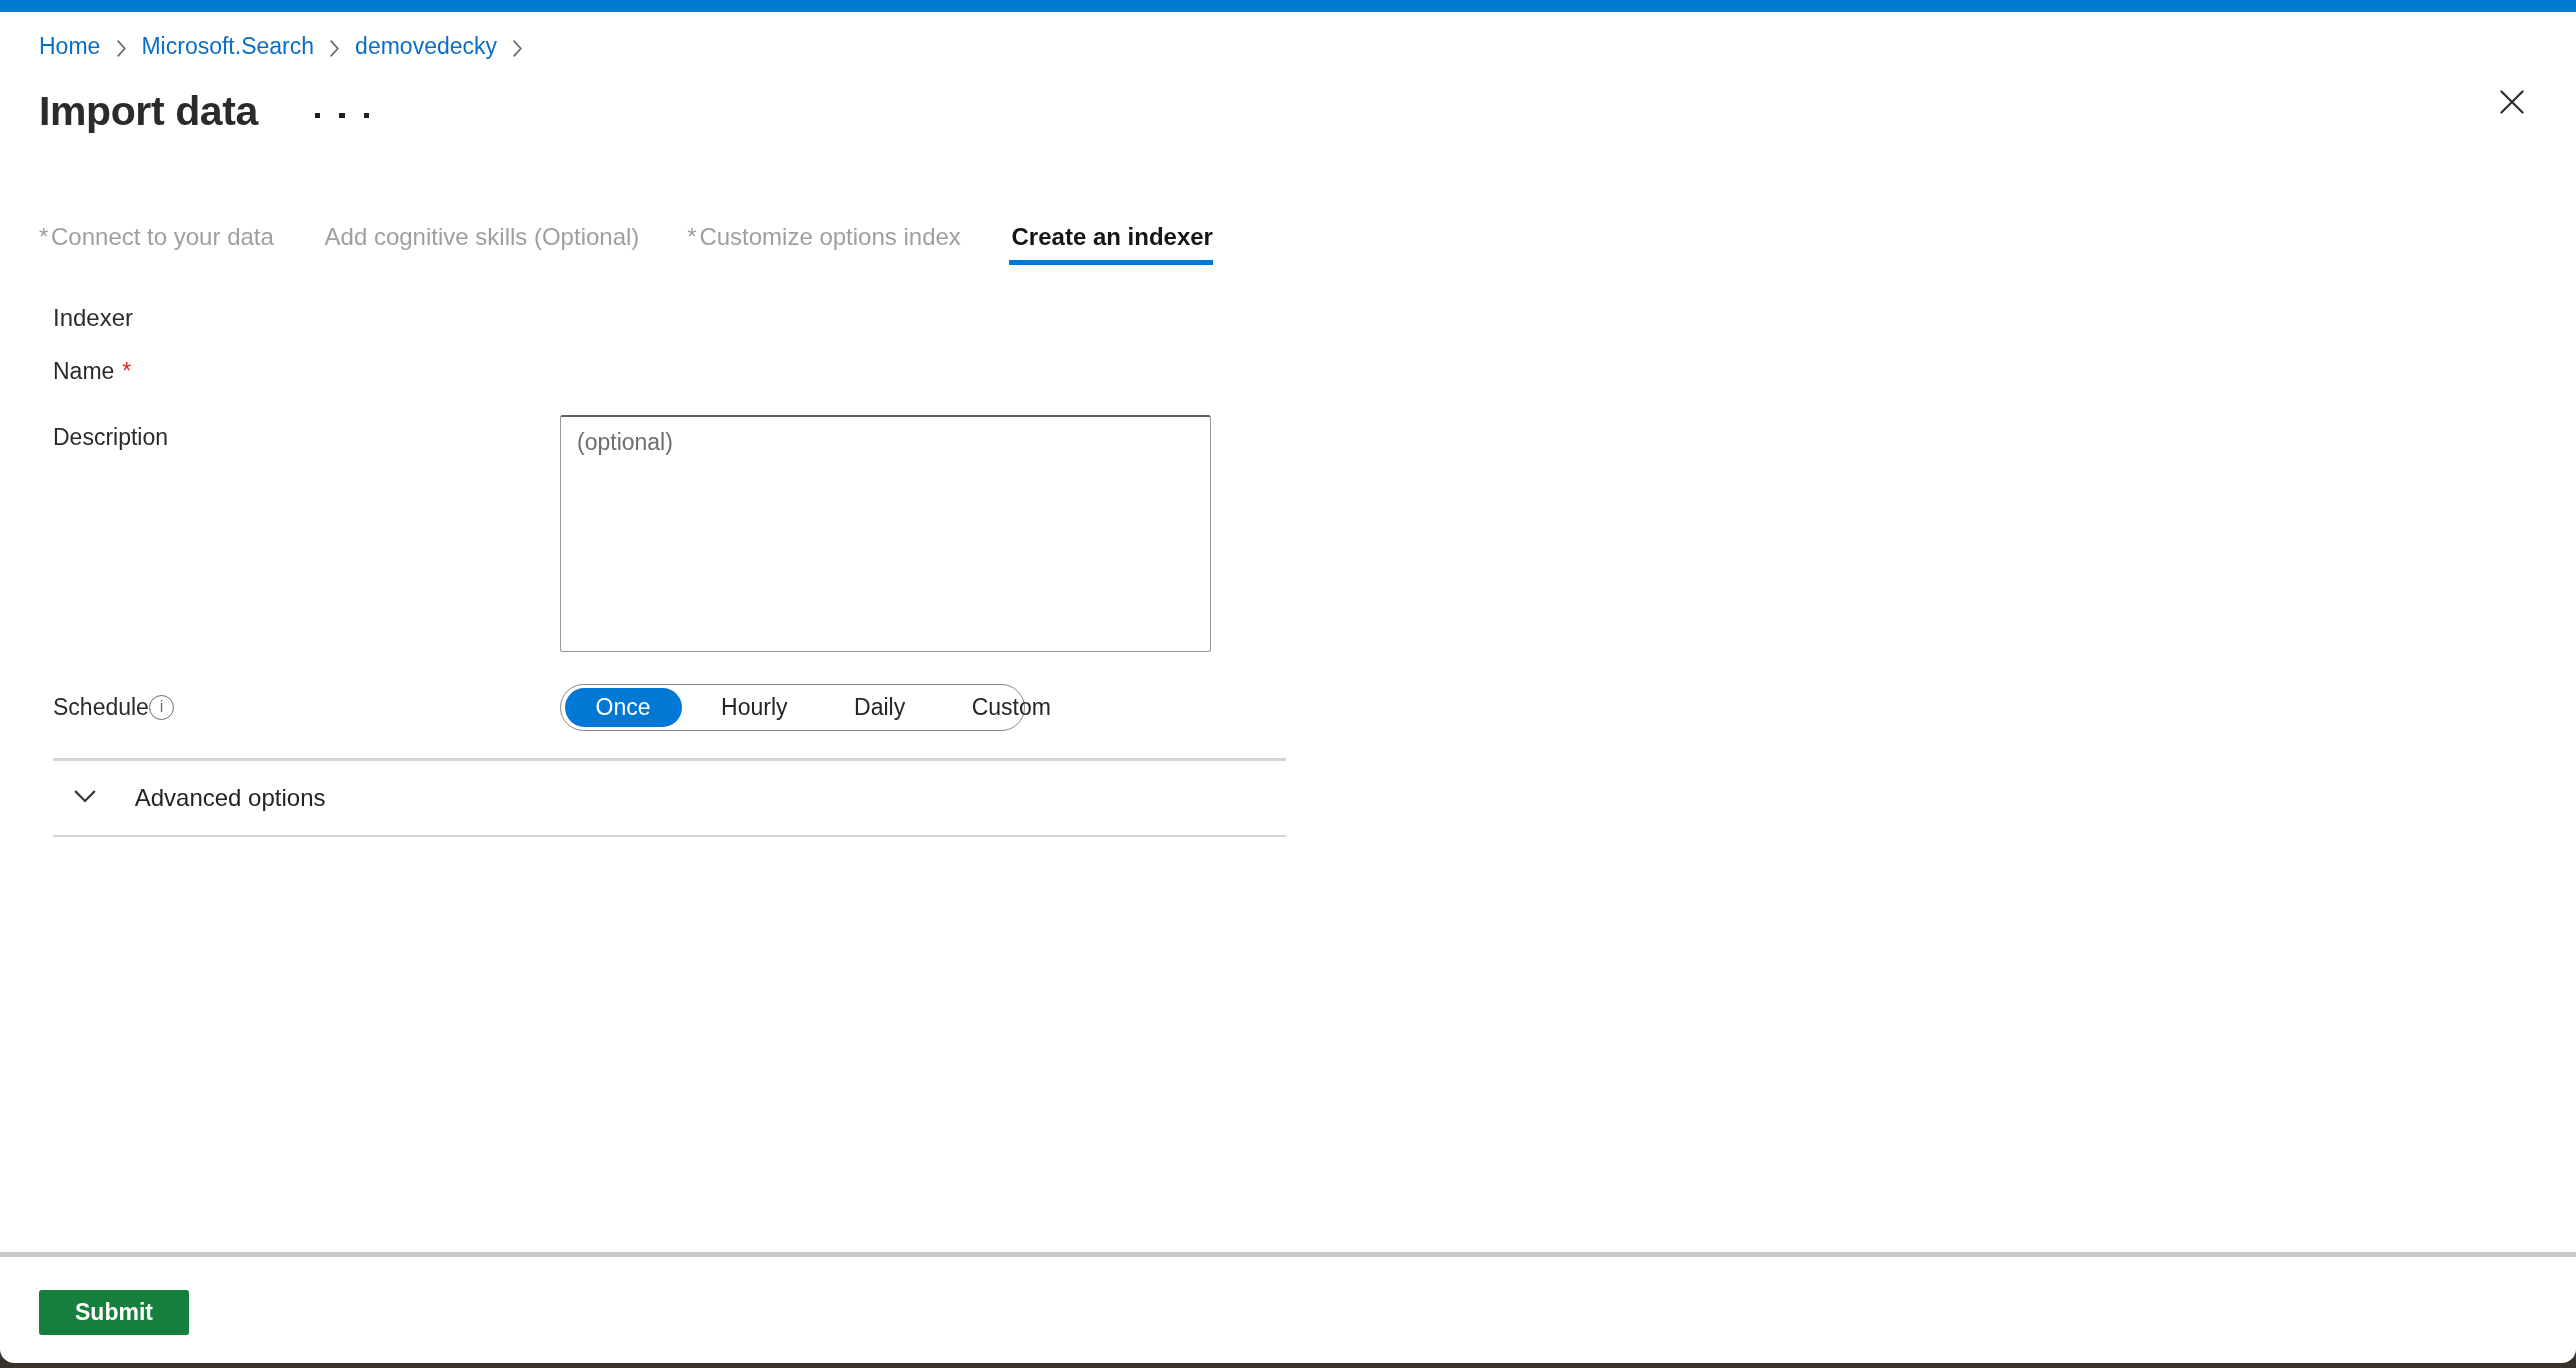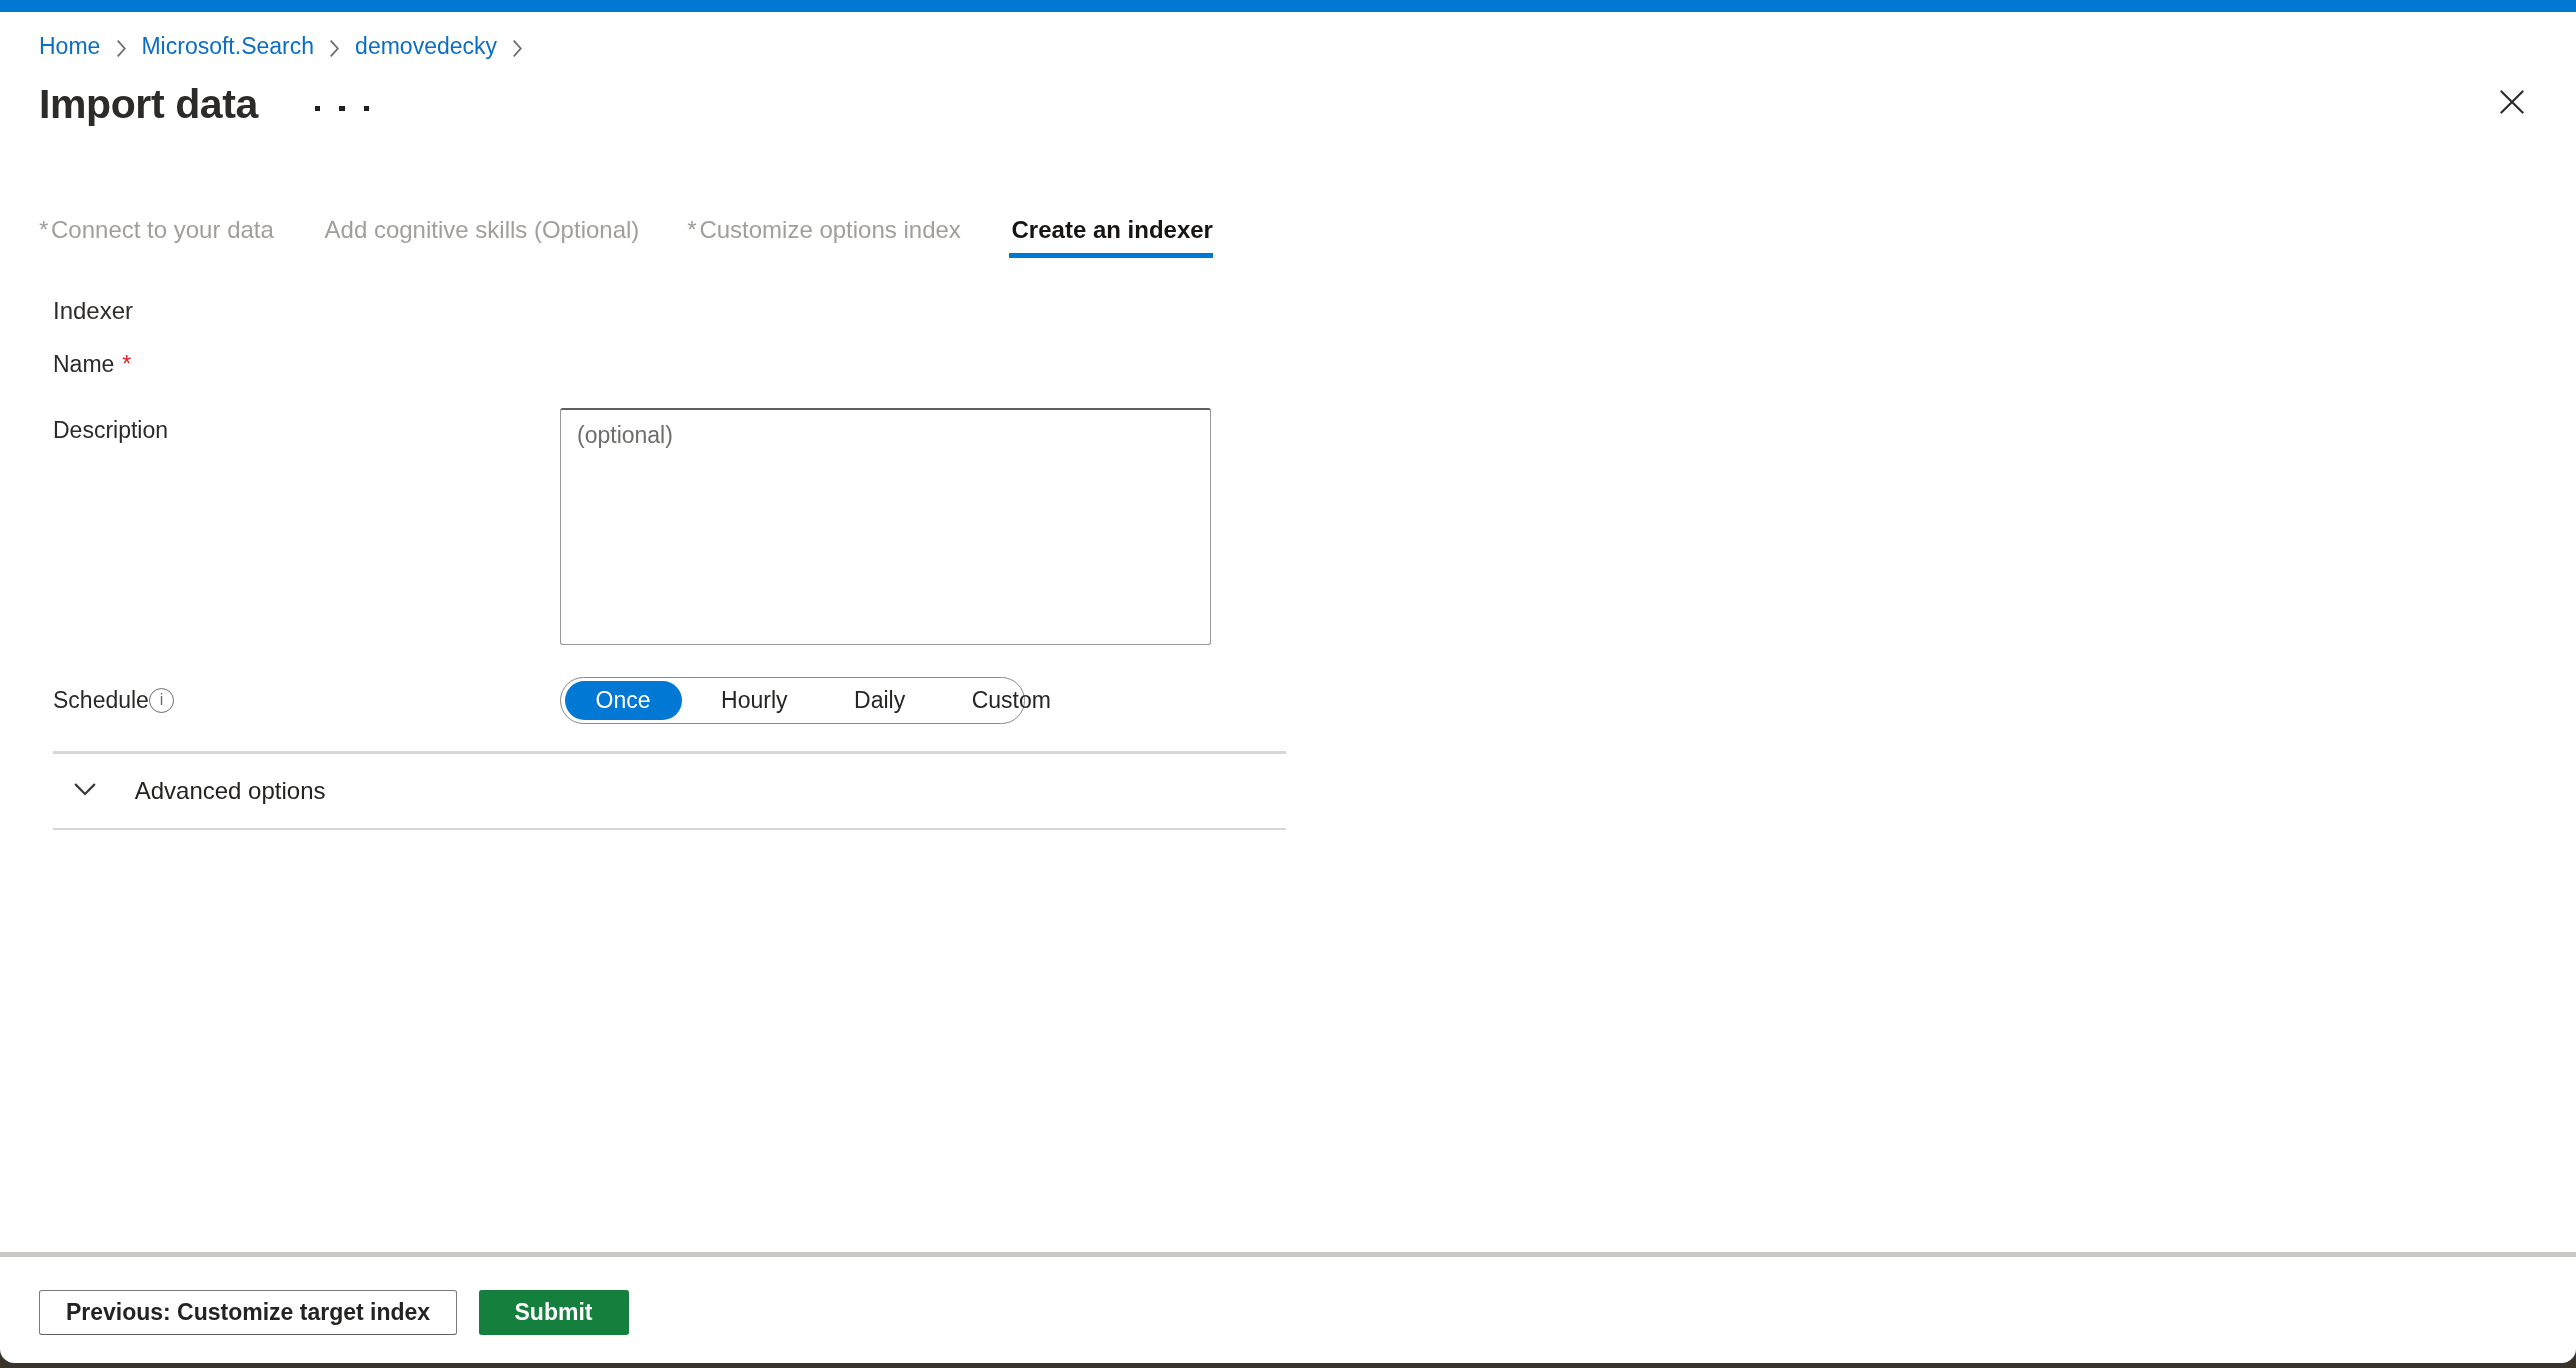--- a/index.html
+++ b/index.html
@@ -24,21 +24,21 @@
   .breadcrumb {
     display: flex; align-items: flex-end; gap: 14.3px;
     margin: 18px 0 0 39px;
     font-size: 23px;
     height: 30px;
   }
   .crumb { color: #0b6ec5; cursor: pointer; text-decoration: none; }
   .crumb-sep { display: flex; align-items: center; margin-top: 1.8px; }
 
   
-  .header-row { display: flex; align-items: center; margin: 21px 0 0 39px; height: 47px; text-align: center; }
+  .header-row { display: flex; align-items: center; margin: 28px 0 0 39px; height: 47px; text-align: center; }
   .page-title { font-size: 41px; font-weight: 700; color: #2c2b29; letter-spacing: -0.4px; }
   .ellipsis-btn { display: flex; gap: 19px; margin-left: 57px; margin-top: 9px; cursor: pointer; }
   .ellipsis-btn .dot { width: 5.4px; height: 5.4px; background: #1f1f1f; }
   .close-btn {
     position: absolute; top: 82px; right: 45px;
     width: 39px; height: 39px;
     display: flex; align-items: center; justify-content: center;
     cursor: pointer;
   }
 
@@ -263,17 +263,16 @@
       <svg width="24" height="15" viewBox="0 0 27 17">
           <path d="M3 3 L13.5 13.5 L24 3" fill="none" stroke="#3b3a39" stroke-width="2.5" stroke-linecap="round"></path>
         </svg>
     </span>
     <span class="advanced-label">Advanced options</span>
   </div>
   <div class="divider"></div>
 
   <div class="footer-divider"></div>
   <div class="footer">
-    <button class="btn btn-secondary">Previous: Customize target index</button>
     <button class="btn btn-primary">Submit</button>
   </div>
 </div>
 
 
 </body></html>

